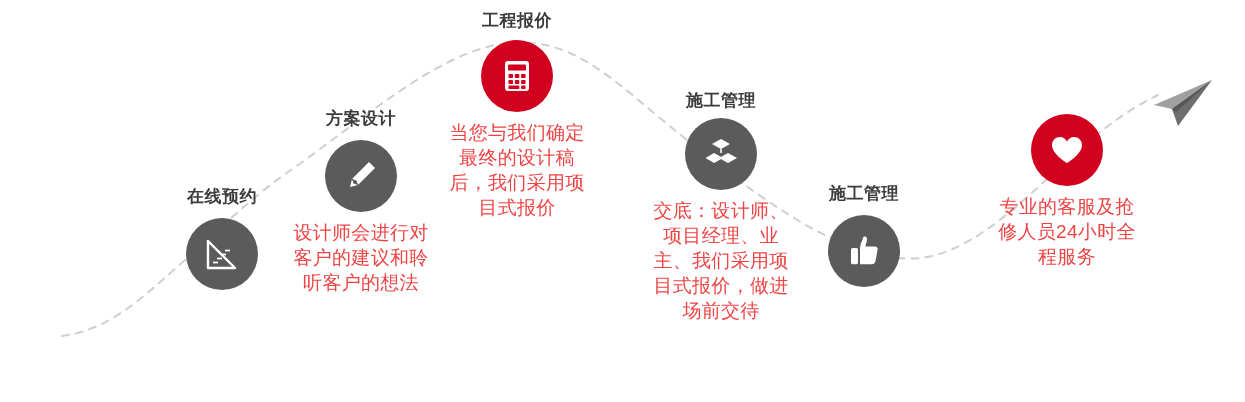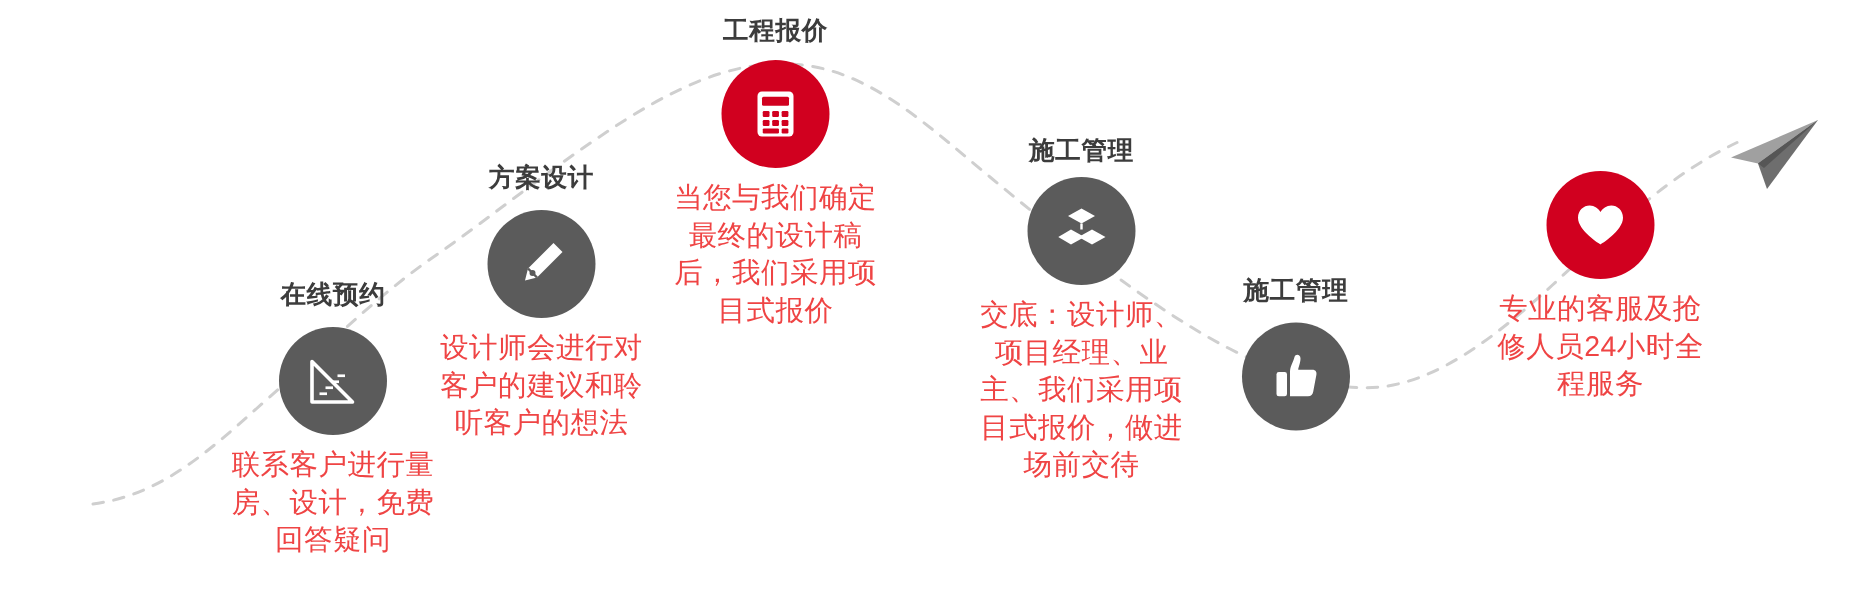--- a/index.html
+++ b/index.html
@@ -101,21 +101,20 @@
       <span>
         <svg width="40" height="40" viewBox="0 0 40 40" xmlns="http://www.w3.org/2000/svg">
           <path d="M6 34 L6 7 L33 34 Z" fill="none" stroke="#ffffff" stroke-width="2.4" stroke-linejoin="round"></path>
           <line x1="11" y1="28.5" x2="16" y2="28.5" stroke="#ffffff" stroke-width="1.8"></line>
           <line x1="15" y1="24.5" x2="20" y2="24.5" stroke="#ffffff" stroke-width="1.8"></line>
           <line x1="19" y1="20.5" x2="24" y2="20.5" stroke="#ffffff" stroke-width="1.8"></line>
           <line x1="23" y1="16.5" x2="28" y2="16.5" stroke="#ffffff" stroke-width="1.8"></line>
         </svg>
       </span>
     </div>
-    <div class="step-desc">联系客户进行量房、设计，免费回答疑问</div>
   </div>
 
   <div class="step" id="step-2">
     <div class="step-title">方案设计</div>
     <div class="circle gray">
       <span>
         <svg width="40" height="40" viewBox="0 0 40 40" xmlns="http://www.w3.org/2000/svg">
           <path d="M28 6 L34 12 L17 29 L9 31 L11 23 Z" fill="#ffffff"></path>
           <path d="M11 23 L17 29" stroke="#5b5b5b" stroke-width="1.6"></path>
           <circle cx="14" cy="26" r="2" fill="#5b5b5b"></circle>

